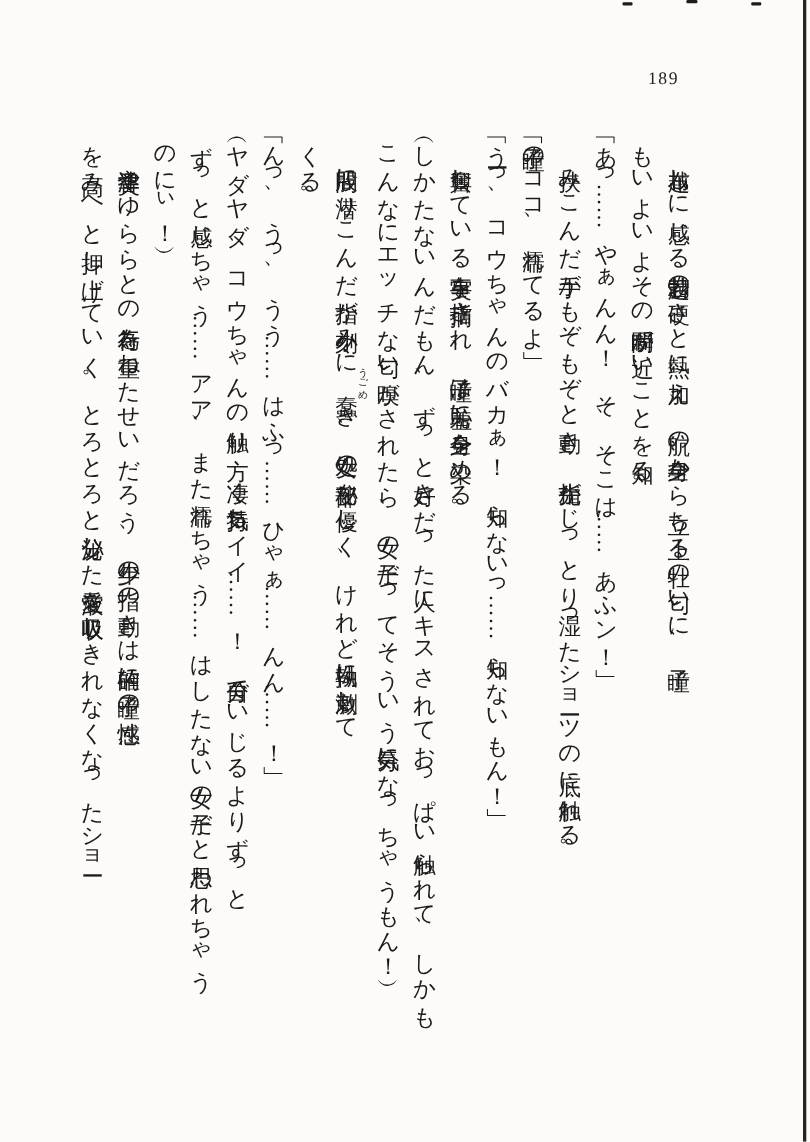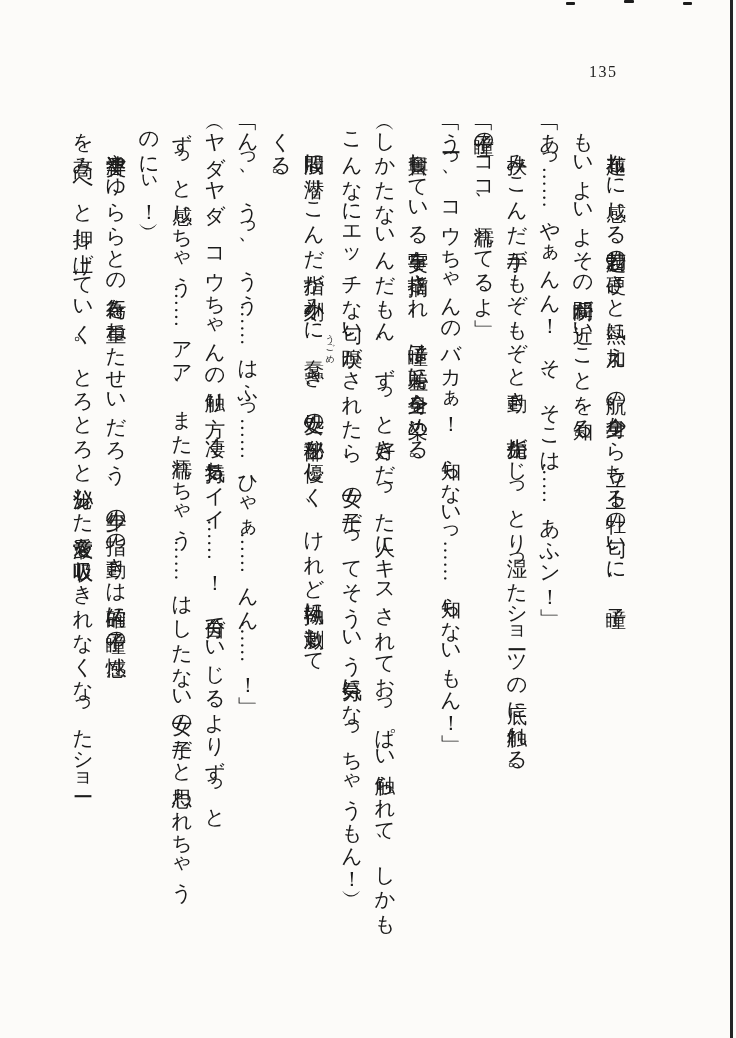--- a/index.html
+++ b/index.html
@@ -63,21 +63,21 @@
   }
   .artifact-1 { top: 2px; left: 566px; width: 9px; height: 3px; }
   .artifact-2 { top: 0;   left: 624px; width: 10px; height: 3px; }
   .artifact-3 { top: 2px; left: 683px; width: 9px; height: 3px; }
 </style>
 </head>
 <body>
 
 <div class="page">
 
-  <div class="page-number">135</div>
+  <div class="page-number">189</div>
 
   <div class="body-text">
     <div class="col">　布越しに感じる若勃起の硬さと熱に加え、航の全身から立ち上る牡の匂いに、瞳子</div>
     <div class="col">もいよいよその瞬間が近いことを知る。</div>
     <div class="col">「あっ……やぁんん！　そ、そこは……あふン！」</div>
     <div class="col">　挟みこんだ手がもぞもぞと動き、指先がじっとり湿ったショーツの底に触れる。</div>
     <div class="col">「瞳子のココ、濡れてるよ」</div>
     <div class="col">「うーっ、コウちゃんのバカぁ！　知らないっ……知らないもん！」</div>
     <div class="col">　興奮している事実を指摘され、瞳子は羞恥に全身を染める。</div>
     <div class="col">（しかたないんだもん、ずっと好きだった人にキスされておっぱい触られて、しかも</div>

